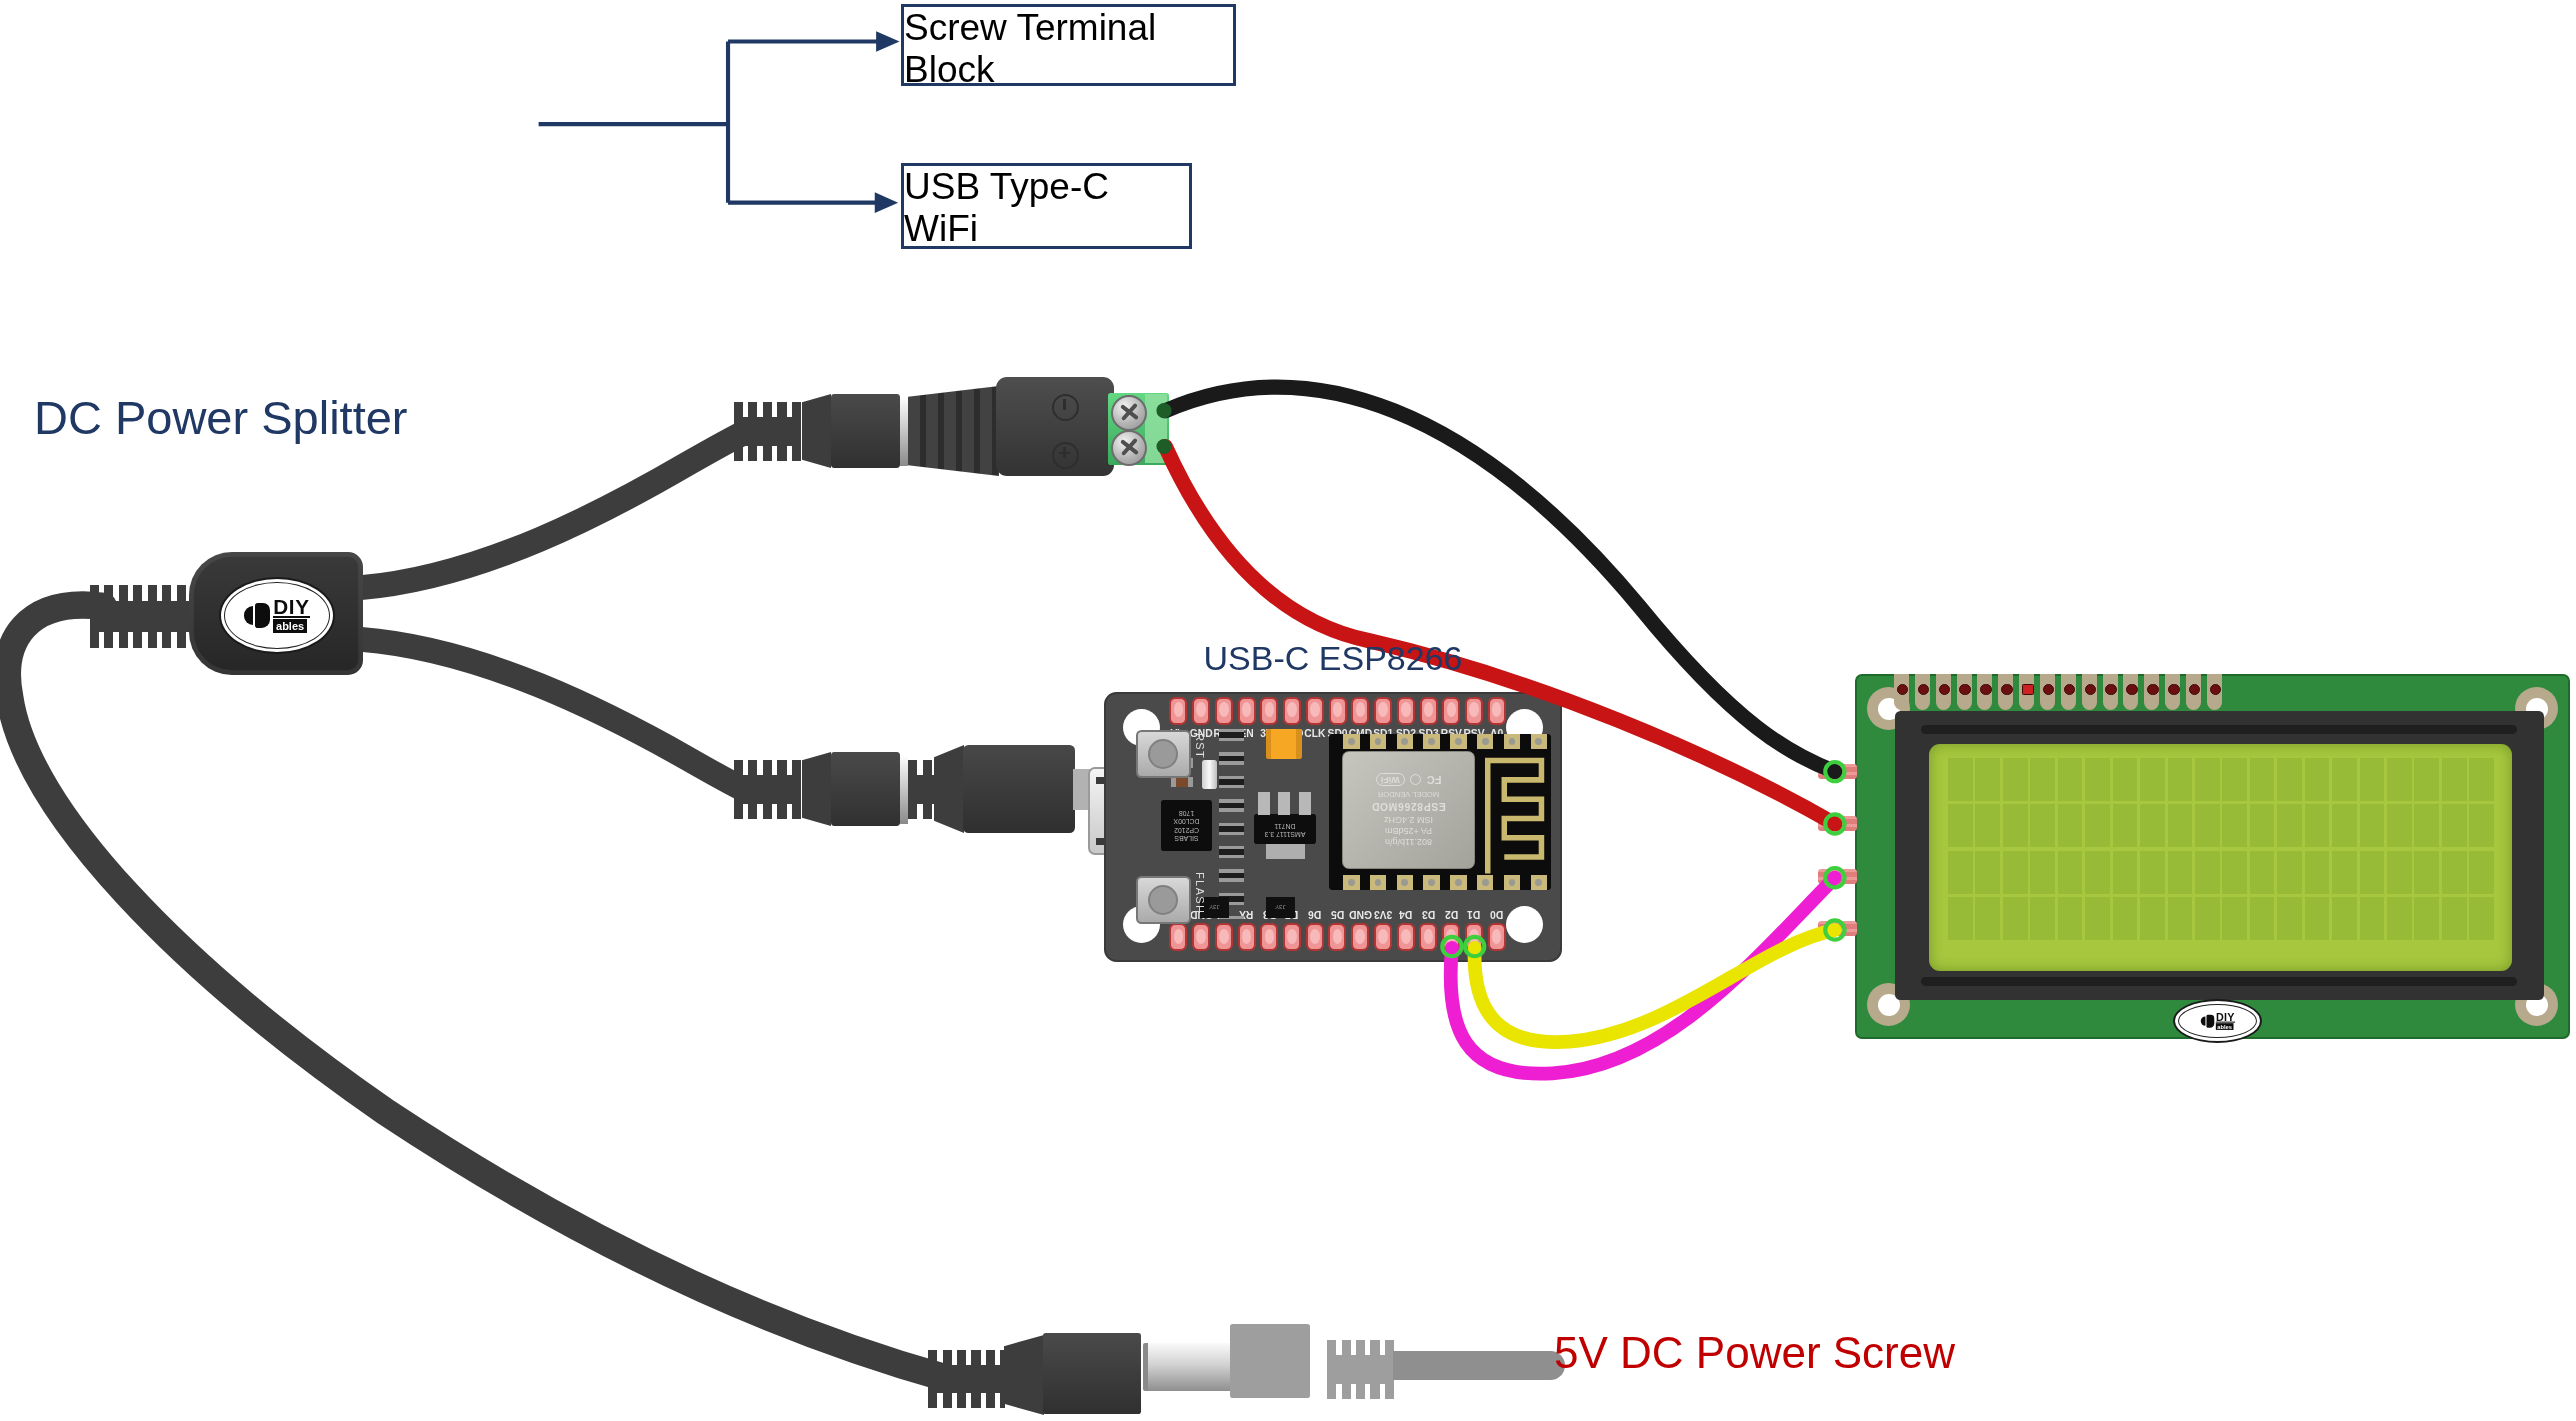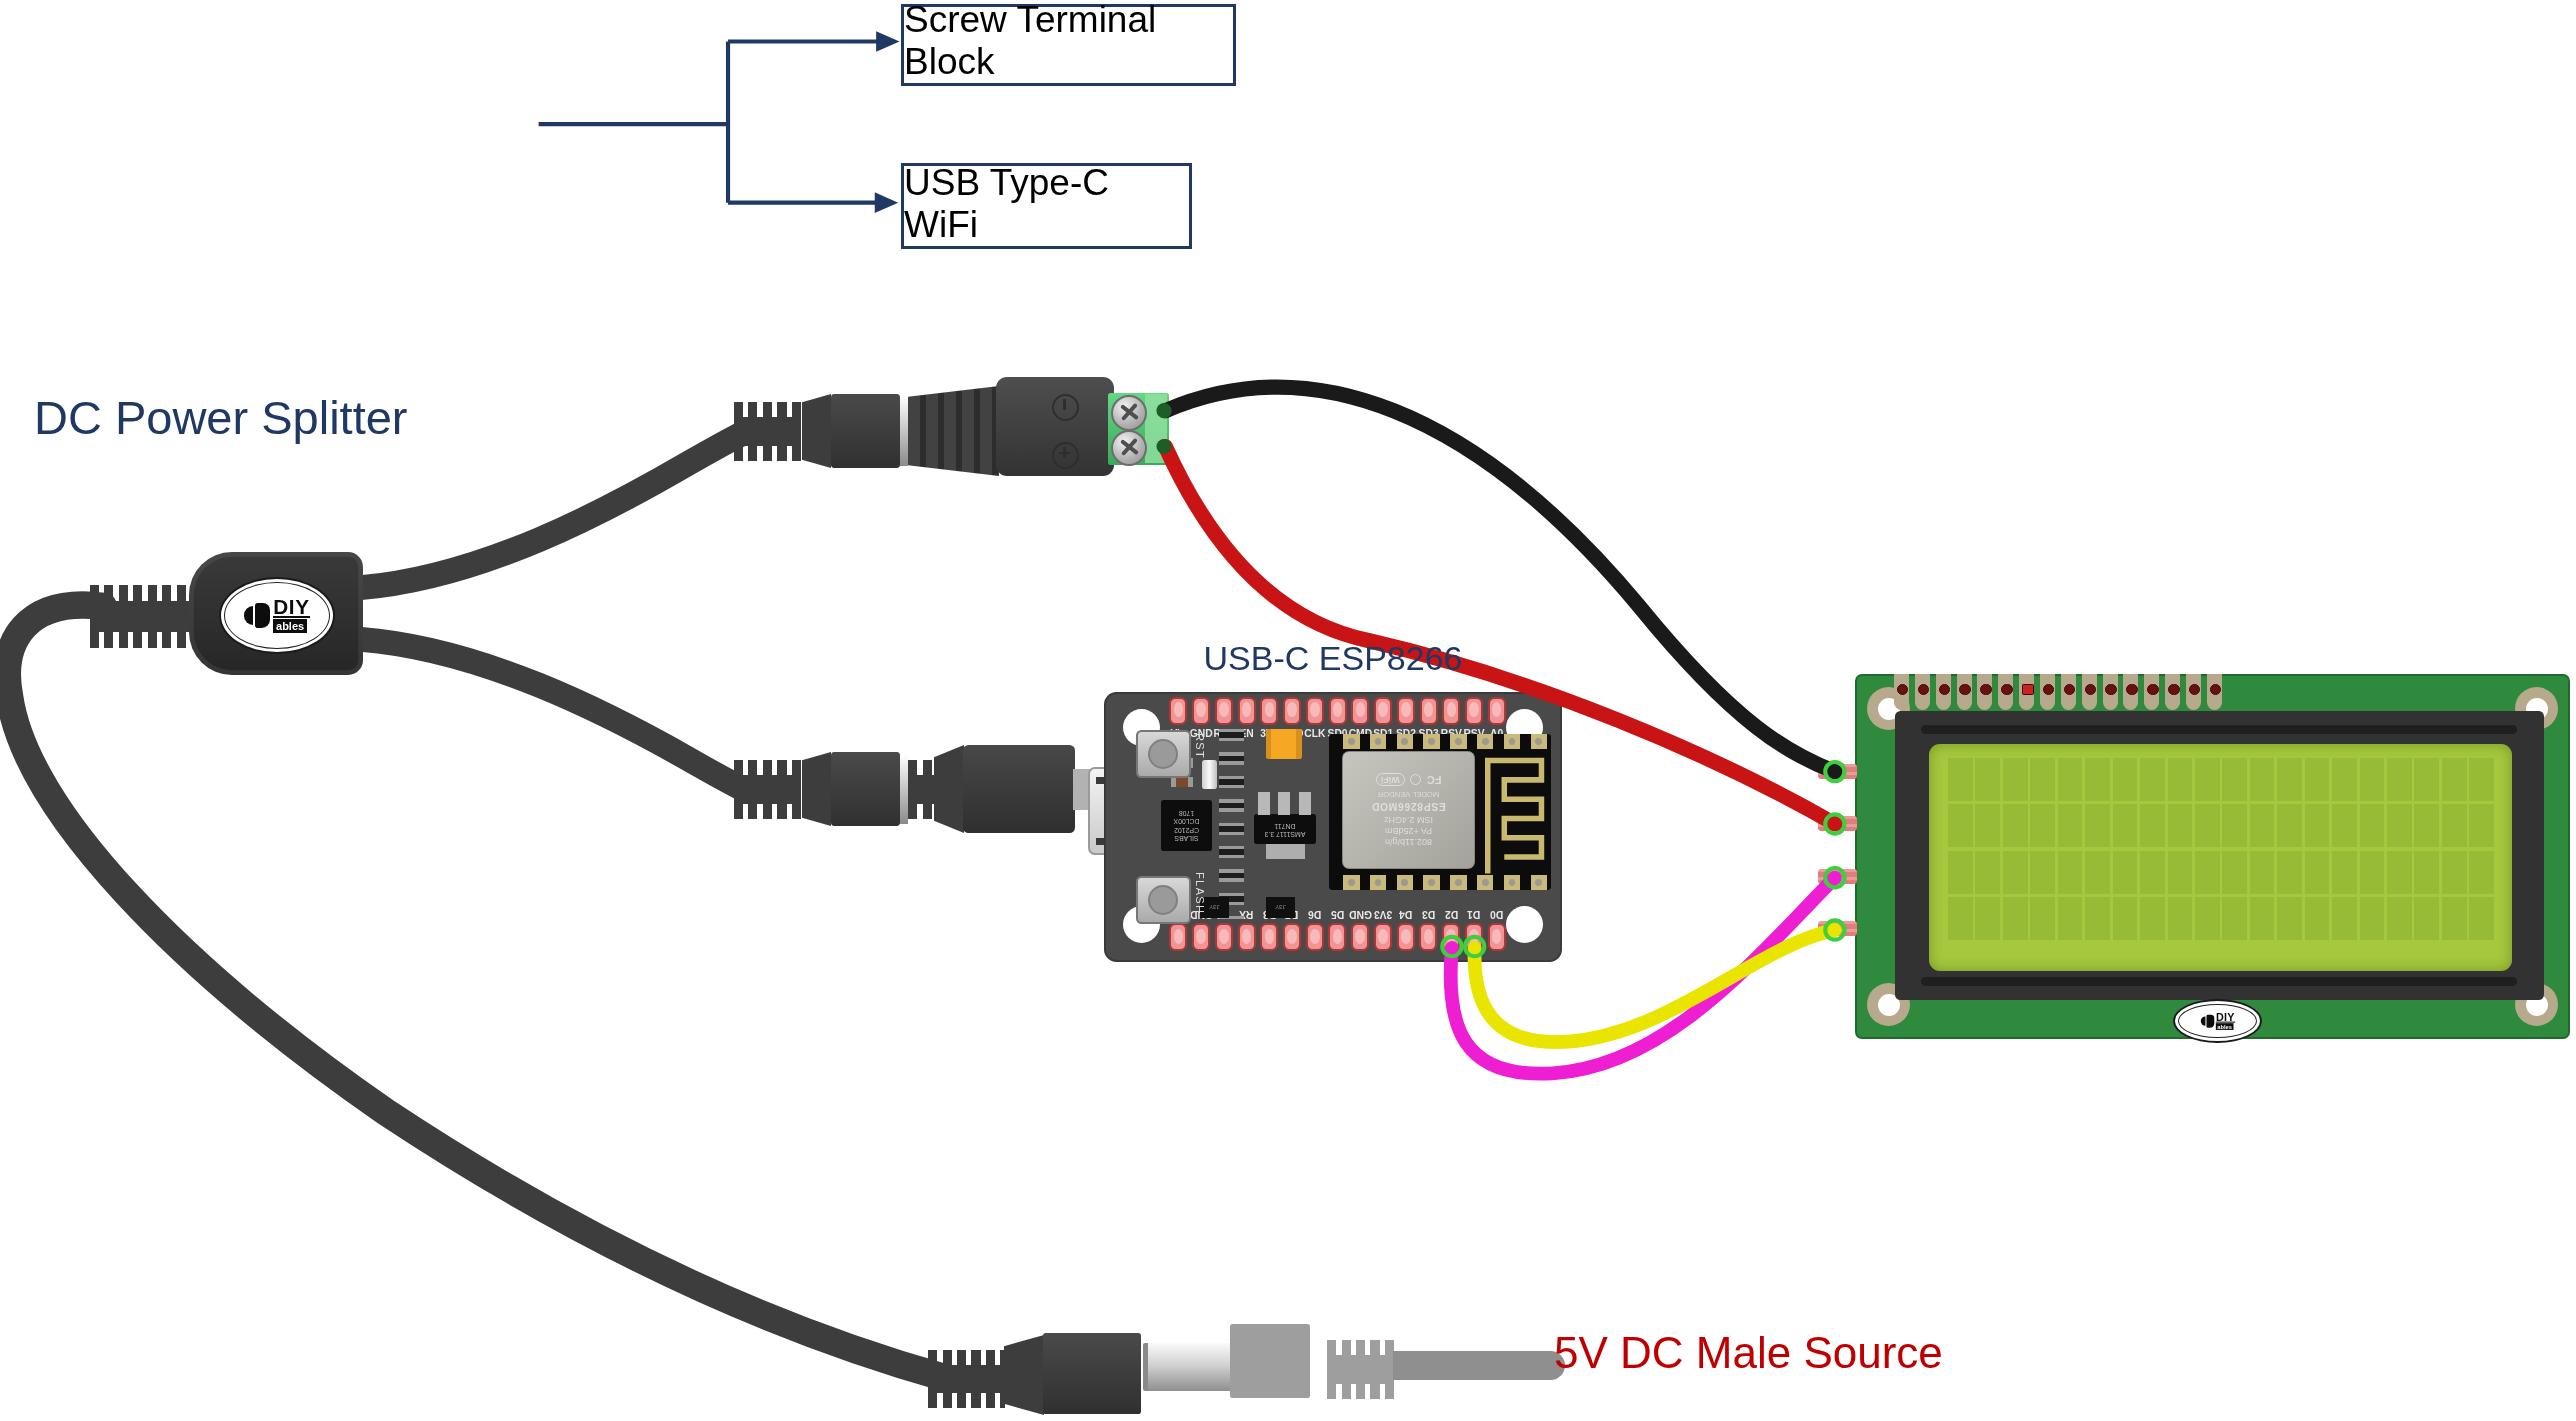--- a/index.html
+++ b/index.html
@@ -5,21 +5,21 @@
   html,body{margin:0;padding:0;background:#fff;}
   .stage{position:relative;width:2576px;height:1422px;background:#fff;overflow:hidden;
          font-family:"Liberation Sans",sans-serif;}
   svg.layer{position:absolute;left:0;top:0;}
   #cables{z-index:1;}
   .comp{position:absolute;z-index:2;}
   #wires{z-index:3;}
   .lbl{position:absolute;z-index:4;}
 
   
-  .lbl-box{border:3.4px solid #1f3864;background:#fff;display:flex;align-items:flex-end;
+  .lbl-box{border:3.4px solid #1f3864;background:#fff;display:flex;align-items:flex-start;
            justify-content:center;font-size:37px;color:#000;}
   #box-female{left:90px;top:85px;width:448px;height:77px;}
   #box-screw{left:901px;top:4.1px;width:329px;height:76px;}
   #box-usbc{left:901px;top:163px;width:285px;height:80px;}
   #lbl-splitter{left:34px;top:390px;font-size:47px;color:#1f3864;}
   #lbl-esp{left:1104px;top:639px;width:458px;text-align:center;font-size:34px;color:#1f3864;}
   #lbl-power{left:1554px;top:1328px;font-size:44px;color:#c00000;}
 
   
   .ribs{--c:#3d3d3d;background:repeating-linear-gradient(90deg,var(--c) 0 9px,transparent 9px 14.5px);}
@@ -605,16 +605,16 @@
   </svg>
 
   <div class="lbl lbl-box" id="box-screw" data-name="screw-terminal-label-box">
     <span data-name="screw-terminal-label">Screw Terminal Block</span>
   </div>
   <div class="lbl lbl-box" id="box-usbc" data-name="usbc-male-label-box">
     <span data-name="usbc-male-label">USB Type-C WiFi</span>
   </div>
   <div class="lbl" id="lbl-splitter" data-name="splitter-title">DC Power Splitter</div>
   <div class="lbl" id="lbl-esp" data-name="esp-title">USB-C ESP8266</div>
-  <div class="lbl" id="lbl-power" data-name="power-source-title">5V DC Male Source</div>
+  <div class="lbl" id="lbl-power" data-name="power-source-title">5V DC Power Screw</div>
 
 </div>
 
 
 </body></html>

